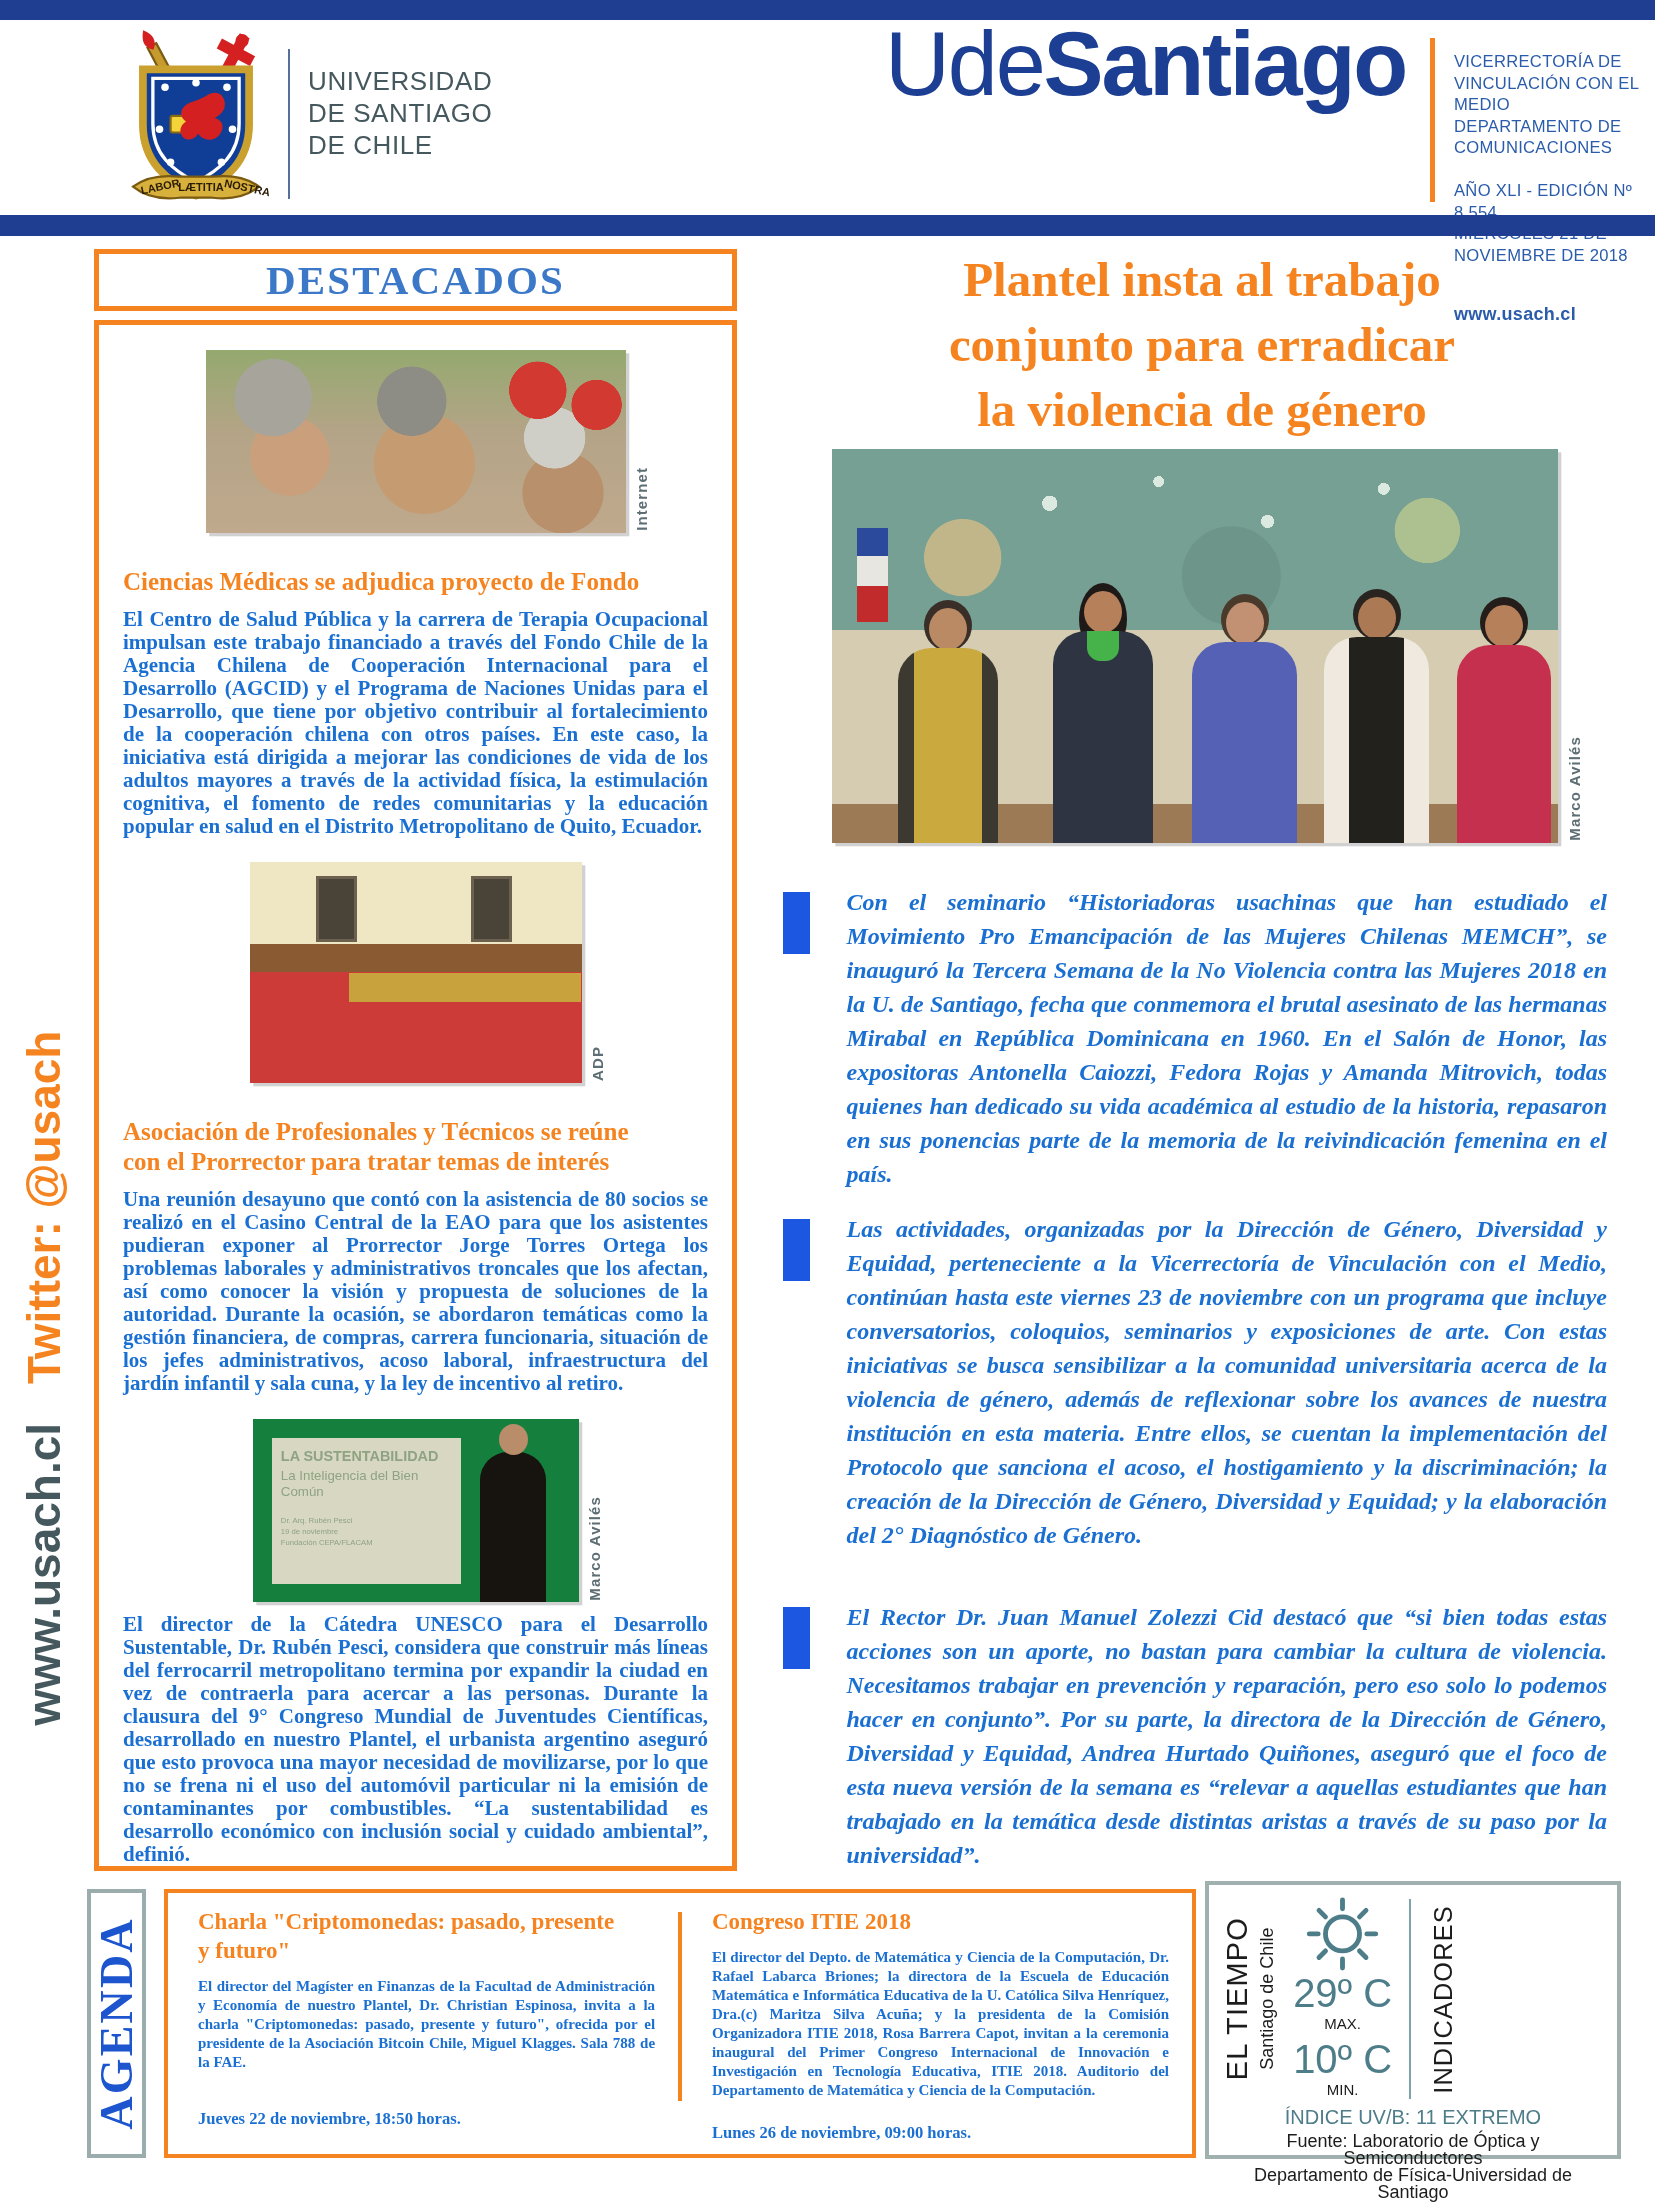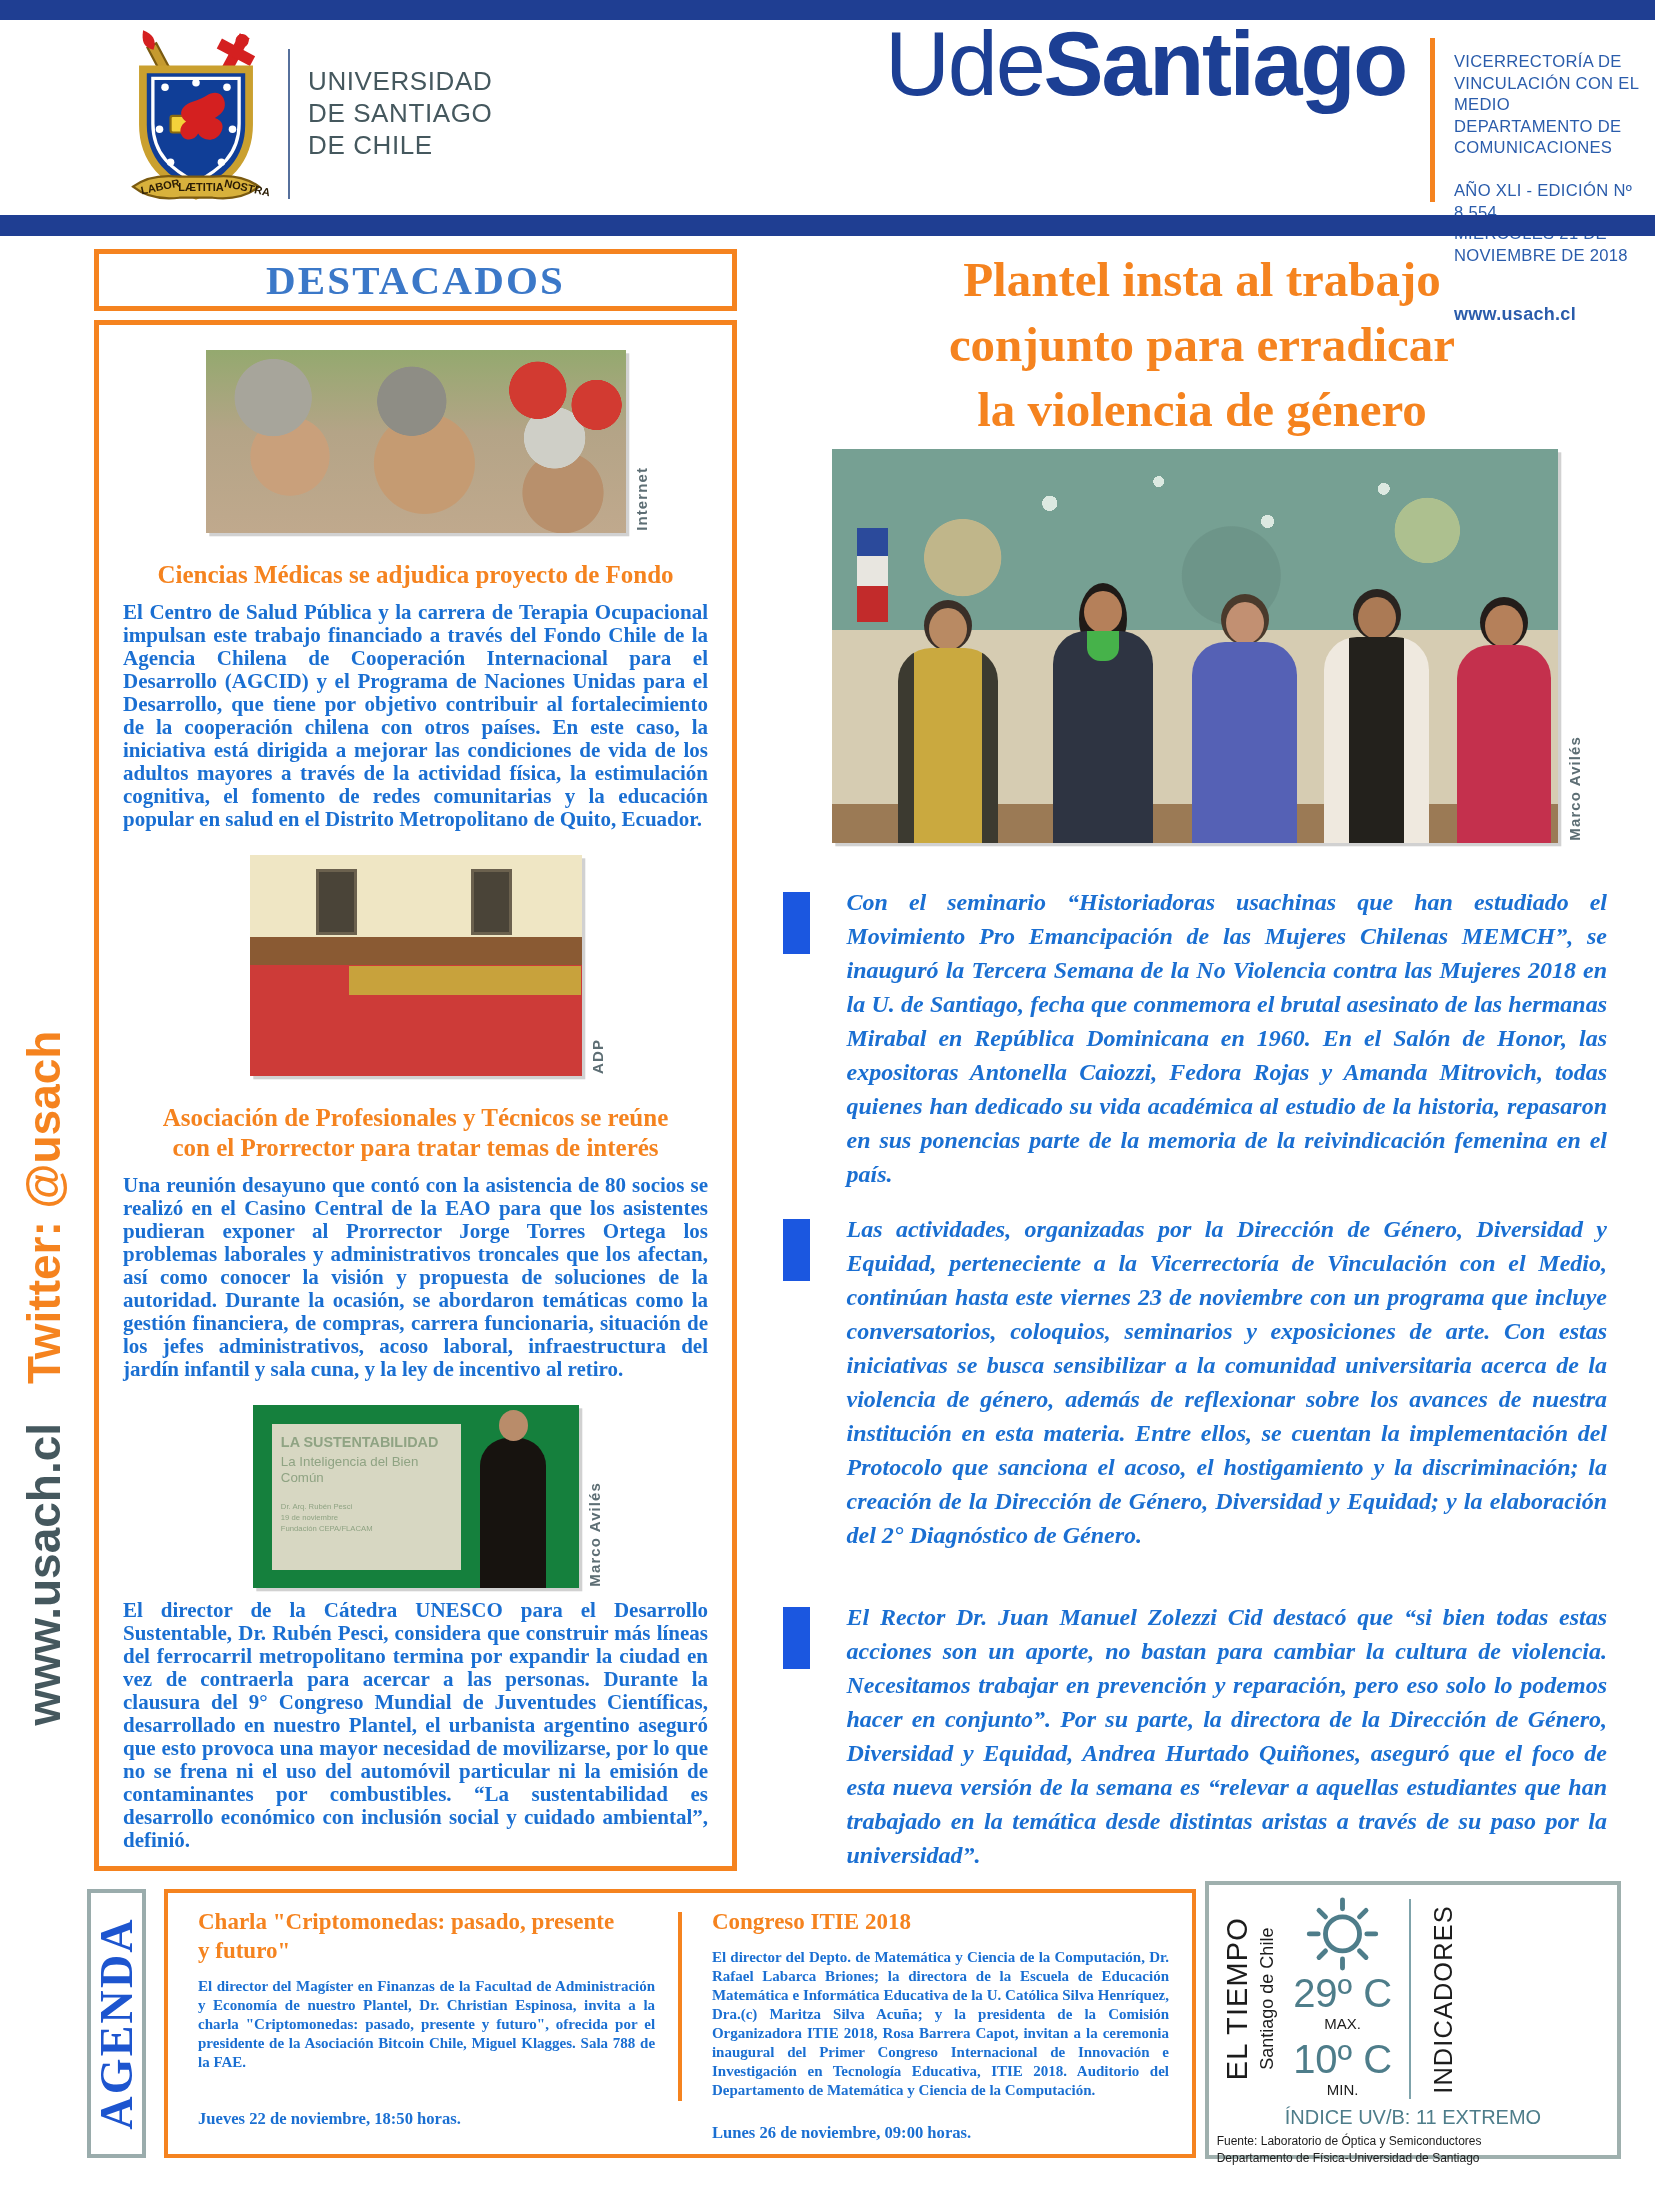--- a/index.html
+++ b/index.html
@@ -56,21 +56,21 @@
   .destacados-title{font-family:var(--serif);font-weight:700;font-size:41px;color:var(--blue-head);letter-spacing:2.2px}
 
   .articles-box{position:absolute;left:94px;top:320px;width:643px;height:1551px;
     border:5px solid var(--orange);background:#fff;padding:25.4px 24px 11px;overflow:hidden}
   .article{display:flex;flex-direction:column;align-items:center}
   .article + .article{margin-top:24px}
   .figure{position:relative}
   .credit{position:absolute;right:-24px;bottom:2.2px;writing-mode:vertical-rl;transform:rotate(180deg);
     font:700 15px var(--sans);color:var(--credit);letter-spacing:1.1px}
   .headline{font-family:var(--serif);font-weight:700;font-size:25px;line-height:30px;
-    color:var(--orange);text-align:center;margin-top:27px;width:100%}
+    color:var(--orange);text-align:left;margin-top:34px;width:100%}
   .body-txt{font-family:var(--serif);font-weight:700;font-size:21px;line-height:23px;
     color:var(--blue-body);text-align:justify;margin-top:11px;width:100%}
 
   
   .photo{position:relative;overflow:hidden;box-shadow:3.3px 3.3px 0 rgba(0,0,0,.18)}
   .ph1{width:420px;height:183px;
     background:
       radial-gradient(circle 29px at 79% 22%,#d23a31 0 98%,transparent 100%),
       radial-gradient(circle 25.4px at 93% 30%,#d23a31 0 98%,transparent 100%),
       radial-gradient(circle 39px at 16% 26%,#a7a59b 0 98%,transparent 100%),
@@ -174,21 +174,21 @@
   .w-sun-col{width:122px;display:flex;flex-direction:column;align-items:center}
   .w-temp{font-size:40px;color:var(--teal);line-height:42px}
   .w-mm{font-size:15px;color:#1c1c1c;margin:1.1px 0 5.5px}
   .w-vert-div{width:1.7px;background:#7fa3ab;margin:4.4px 5.5px}
   .w-ind-wrap{width:53px;display:flex;align-items:center;justify-content:center}
   .w-ind{transform:rotate(-90deg);white-space:nowrap;font-size:25.4px;letter-spacing:1.1px;color:#1c1c1c}
   .w-values{flex:1;display:flex;flex-direction:column;align-items:center;justify-content:flex-start;padding-top:2.2px}
   .w-label{font-size:21px;color:#1c1c1c;margin-top:5.5px}
   .w-value{font-size:29px;color:var(--teal);margin-top:3.3px}
   .w-uv{text-align:center;font-size:20px;color:var(--teal);margin-top:3.3px}
-  .w-src{font-size:12px;line-height:17px;color:#1c1c1c;margin-top:3.3px}
+  .w-src{text-align:center;font-size:18px;line-height:17px;color:#1c1c1c;margin-top:3.3px}
 </style>
 </head>
 <body>
 
 <div class="bar top"></div>
 
 <div>
 
   <svg class="crest" viewBox="0 0 150 170">
     <g transform="rotate(-28 45 40)">

